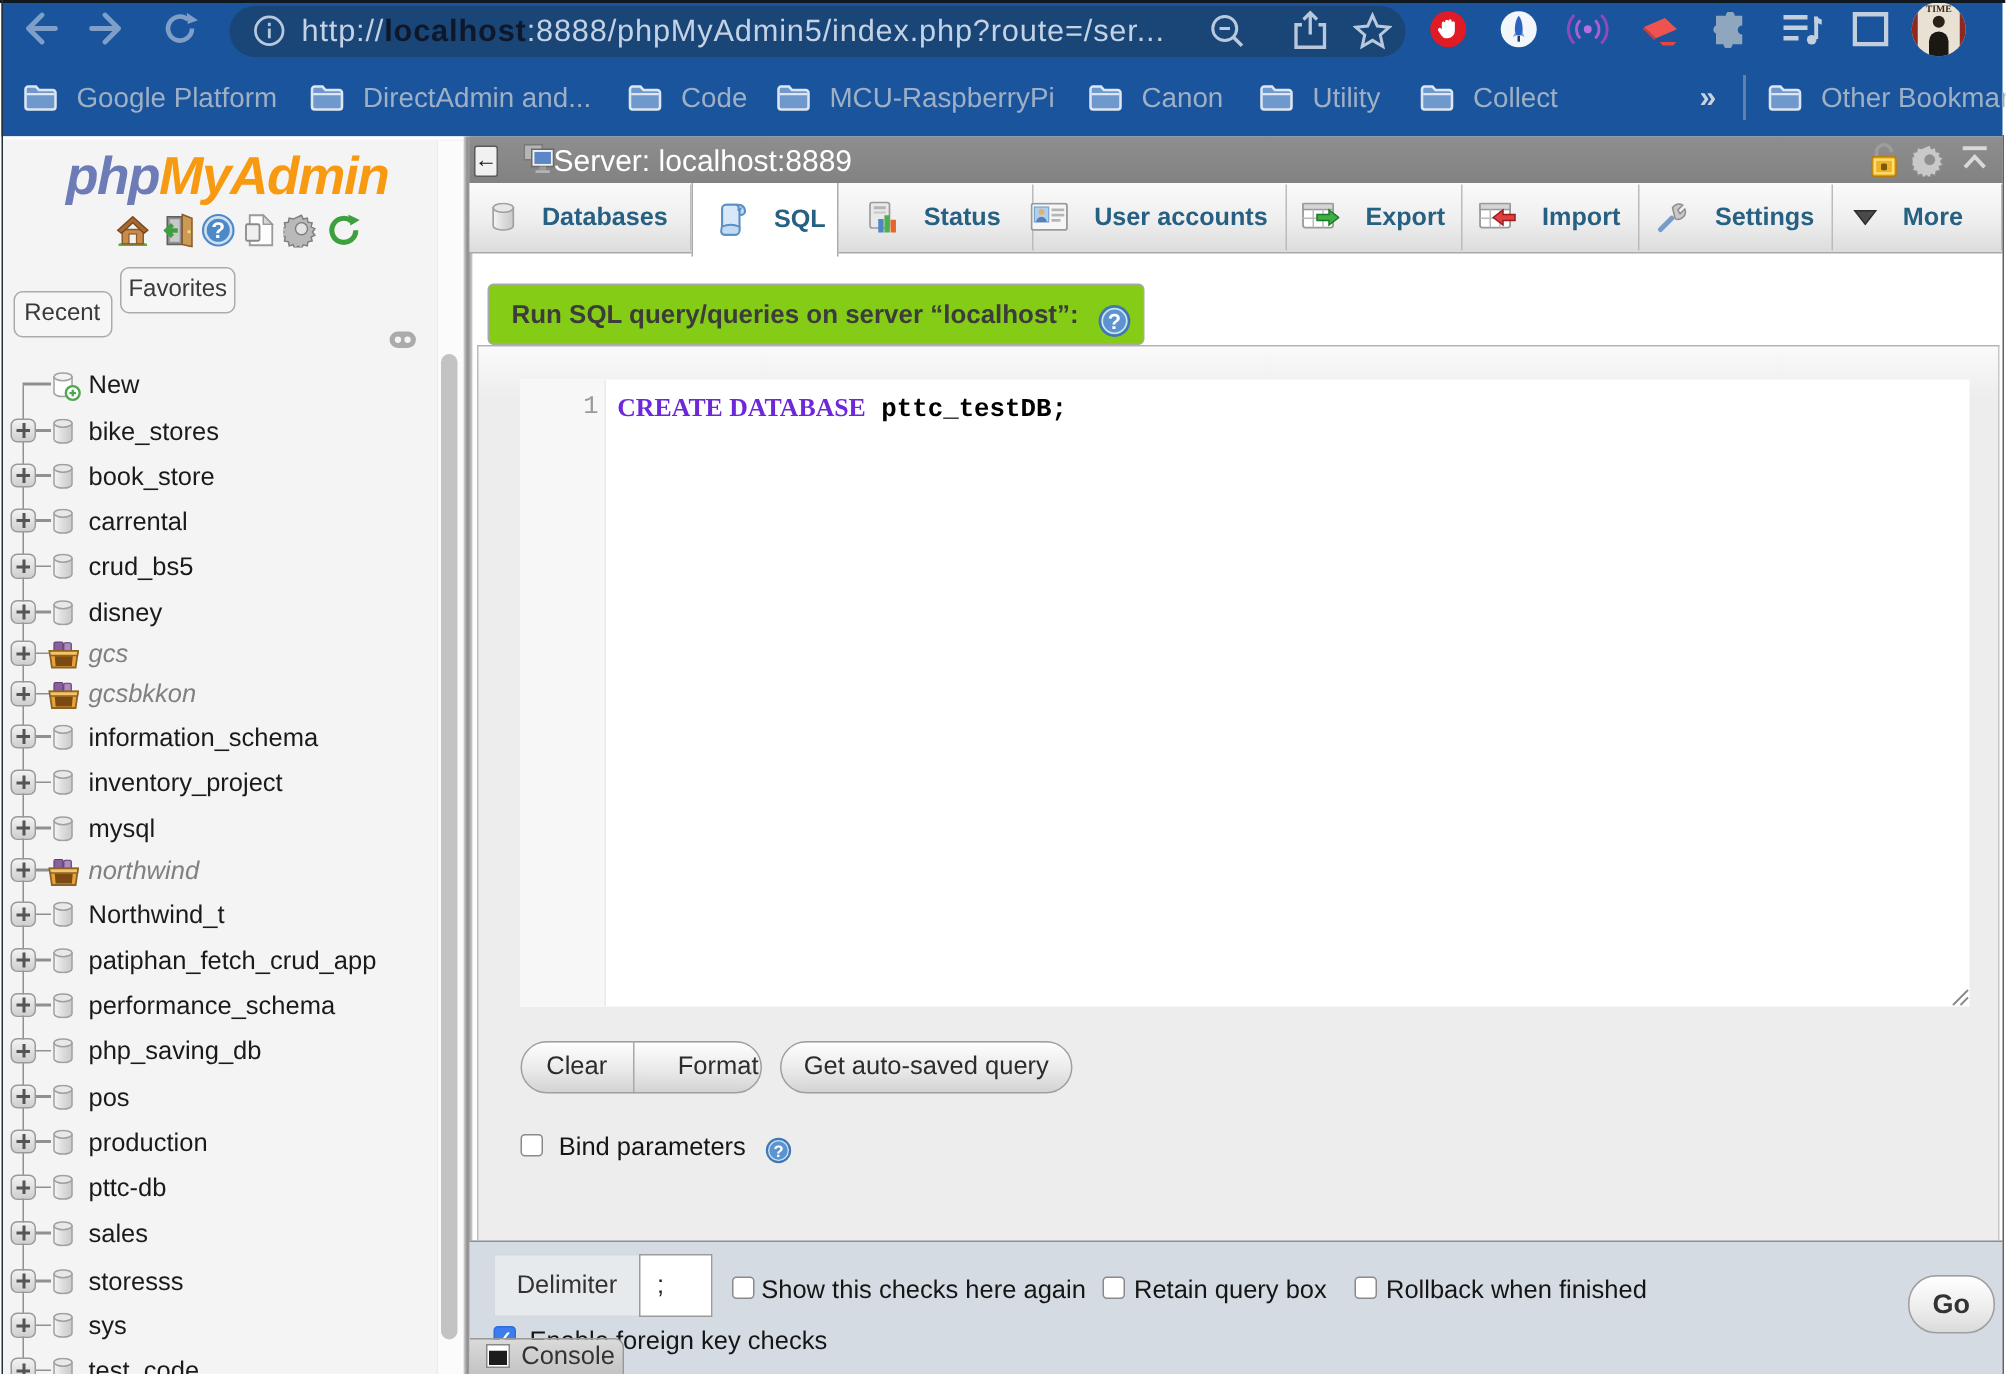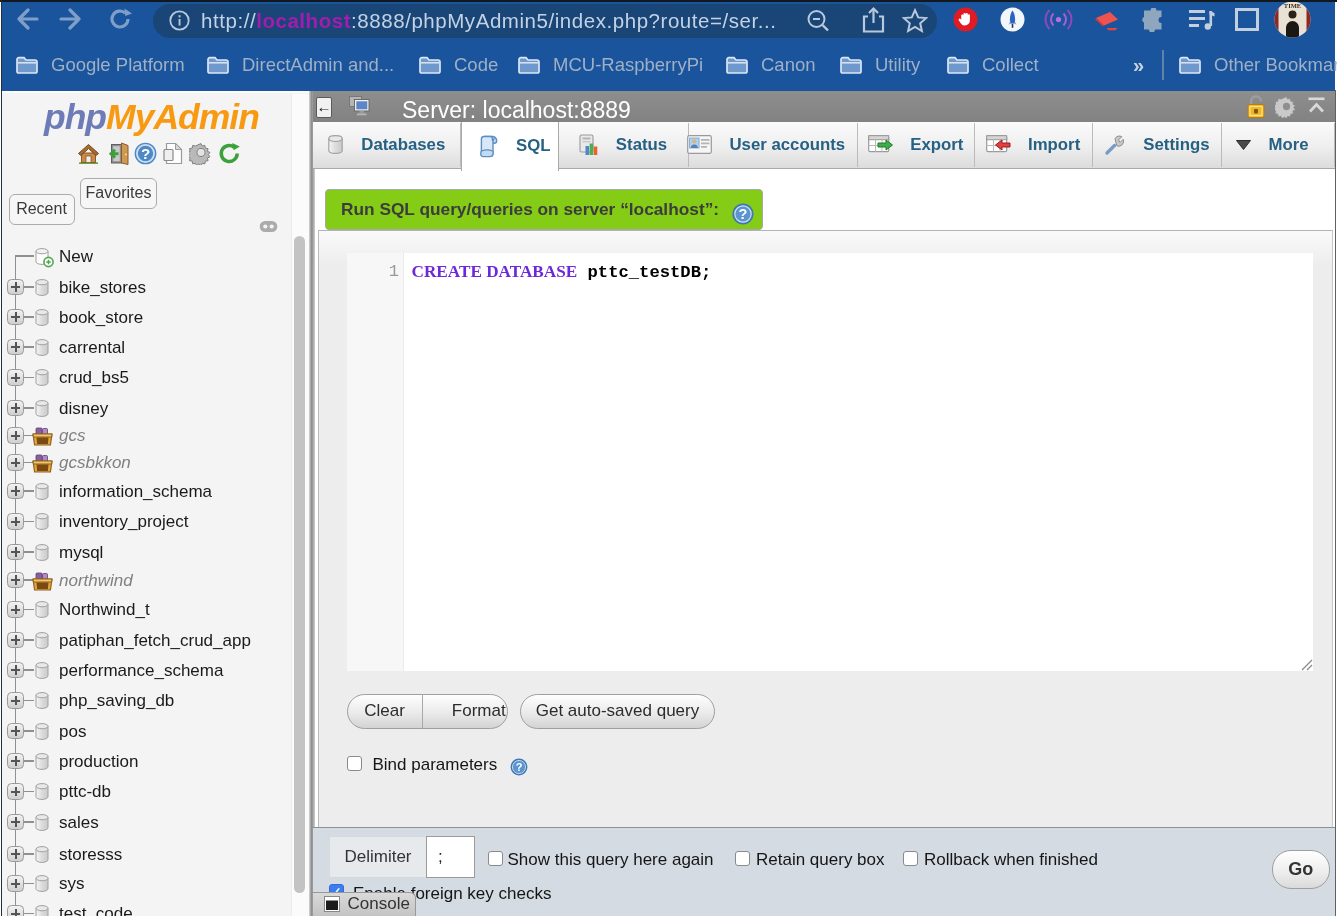--- a/index.html
+++ b/index.html
@@ -10,21 +10,21 @@
   
   #frame-top { left:0; top:0; width:1337px; height:1.5px; background:#101820; }
   #frame-left { left:0.6px; top:0; width:1.2px; height:916px; background:#23303c; }
   #frame-right { left:1334.5px; top:90px; width:1.2px; height:826px; background:#606060; }
 
   
   #chrome { left:1px; top:1.5px; width:1334px; height:89.5px; background:#19549c; }
   #urlpill { left:153px; top:4px; width:784px; height:33.5px; background:#1a4577; border-radius:17px; }
   .navarrow { stroke:#7f9fc8; stroke-width:3.2; fill:none; stroke-linecap:round; stroke-linejoin:round; }
   #urltext { left:201px; top:9px; font-size:20.5px; color:#c3d2e4; letter-spacing:0.55px; }
-  #urltext b { color:#a21caf; font-weight:700; }
+  #urltext b { color:#0f172a; font-weight:700; }
   .bkm { position:absolute; top:53px; height:24px; display:flex; align-items:center; color:#9fb0c5; font-size:18.5px; white-space:nowrap; }
   .bkm svg { margin-right:12px; }
 
   
   #sidebar { left:1.8px; top:90.5px; width:307.2px; height:825.5px; background:#f4f4f4; }
   #sidebar-white-top { left:1.8px; top:90.5px; width:311px; height:2.8px; background:#fdfdfd; }
   #sbtrack { left:291px; top:93.5px; width:18px; height:822.5px; background:#fbfbfb; border-left:1px solid #ececec; }
   #sbthumb { left:293.5px; top:236px; width:11px; height:657px; background:#c3c3c3; border-radius:6px; }
   #divider { left:309px; top:90.5px; width:5.5px; height:825.5px; background:linear-gradient(90deg,#d8d8d8,#8f8f8f 40%,#9a9a9a 60%,#d0d0d0); }
   #logo { left:44px; top:97px; width:260px; font-style:italic; font-weight:bold; font-size:35.5px; letter-spacing:-1px; }
@@ -41,21 +41,21 @@
   .expander { position:absolute; left:7px; width:16.5px; height:16.5px; border:1.2px solid #9a9a9a; border-radius:4.5px; background:linear-gradient(180deg,#f2f2f2,#cfcfcf); }
   .expander:before, .expander:after { content:""; position:absolute; background:#555; }
   .expander:before { left:2.6px; right:2.6px; top:6.4px; height:2px; }
   .expander:after { top:2.6px; bottom:2.6px; left:6.6px; width:2px; }
   .hstub { position:absolute; height:1.5px; background:#909090; }
   .cyl { position:absolute; left:35px; }
 
   
   #serverbar { left:312.5px; top:90.5px; width:1022.5px; height:31.5px; background:linear-gradient(180deg,#8e8e8e,#828282); }
   #backbtn { left:315.5px; top:97px; width:16.5px; height:21px; background:#f1f1f1; border:1px solid #5a5a5a; border-radius:2px; color:#111; font-size:15px; text-align:center; line-height:17.5px; }
-  #servertext { left:369px; top:97px; color:#fff; font-size:23px;margin-left:33px; }
+  #servertext { left:369px; top:97px; color:#fff; font-size:20px; }
   #tabsbg { left:312.5px; top:122px; width:1022.5px; height:46.5px; background:linear-gradient(180deg,#fbfbfb, #eeeeee 55%, #dcdcdc); border-bottom:1.6px solid #a9a9a9; }
   .tab { position:absolute; top:122.5px; height:44.5px; border-right:1px solid #bbb; display:flex; align-items:center; justify-content:center; gap:17px; font-size:16.8px; font-weight:bold; color:#266083; }
   .tab.active { top:122px; background:#fff; height:48.5px; border-left:1px solid #aaa; border-right:1px solid #aaa; padding-left:9px; }
 
   
   #fieldset { left:318px; top:230px; width:1014.5px; height:596.5px; background:linear-gradient(180deg,#fafafa,#ededed 34px); border-left:1.2px solid #bbb; border-top:1.2px solid #b3b3b3; border-right:1.2px solid #c8c8c8; }
   #legend { left:325px; top:188.5px; width:438px; height:41px; background:#84cc16; border:1.2px solid #a8a8a8; border-radius:4px; }
   #legend span { position:absolute; left:15px; top:9px; font-size:17.3px; font-weight:bold; color:#3c3c3c; }
   #editor { left:347px; top:252.5px; width:966px; height:418.5px; background:#fff; }
   #gutter { left:347px; top:252.5px; width:57px; height:418.5px; background:#f7f7f7; border-right:1px solid #eaeaea; }
@@ -609,21 +609,21 @@
     <circle cx="11" cy="11" r="10.3" fill="#3e78b5"></circle>
     <circle cx="11" cy="11" r="8.1" fill="#5b94cf"></circle>
     <circle cx="11" cy="11" r="8" fill="none" stroke="#cfe0f0" stroke-width="1.1"></circle>
     <text x="11" y="16" text-anchor="middle" font-family="Liberation Sans" font-size="13.5" font-weight="bold" fill="#fff">?</text>
   </svg>
 
   <div class="abs" id="footer"></div>
   <div class="abs" id="delimbox">Delimiter</div>
   <div class="abs" id="deliminput">;</div>
   <div class="cb" style="left:487.5px;top:851px;"></div>
-  <div class="lbl17" style="left:507.5px;top:850px;">Show this query here again</div>
+  <div class="lbl17" style="left:507.5px;top:850px;">Show this checks here again</div>
   <div class="cb" style="left:734.5px;top:851px;"></div>
   <div class="lbl17" style="left:756px;top:850px;">Retain query box</div>
   <div class="cb" style="left:902.5px;top:851px;"></div>
   <div class="lbl17" style="left:924px;top:850px;">Rollback when finished</div>
   <div class="bluecb" style="left:329px;top:884px;">✓</div>
   <div class="lbl17" style="left:353px;top:883.5px;">Enable foreign key checks</div>
   <div class="abs" id="gobtn">Go</div>
   <div class="abs" id="consoletab">
     <svg width="16" height="16" viewBox="0 0 16 16" style="margin-left:11px">
       <rect x="0.5" y="0.5" width="15" height="15" fill="#fff" stroke="#888" stroke-width="1"></rect>

